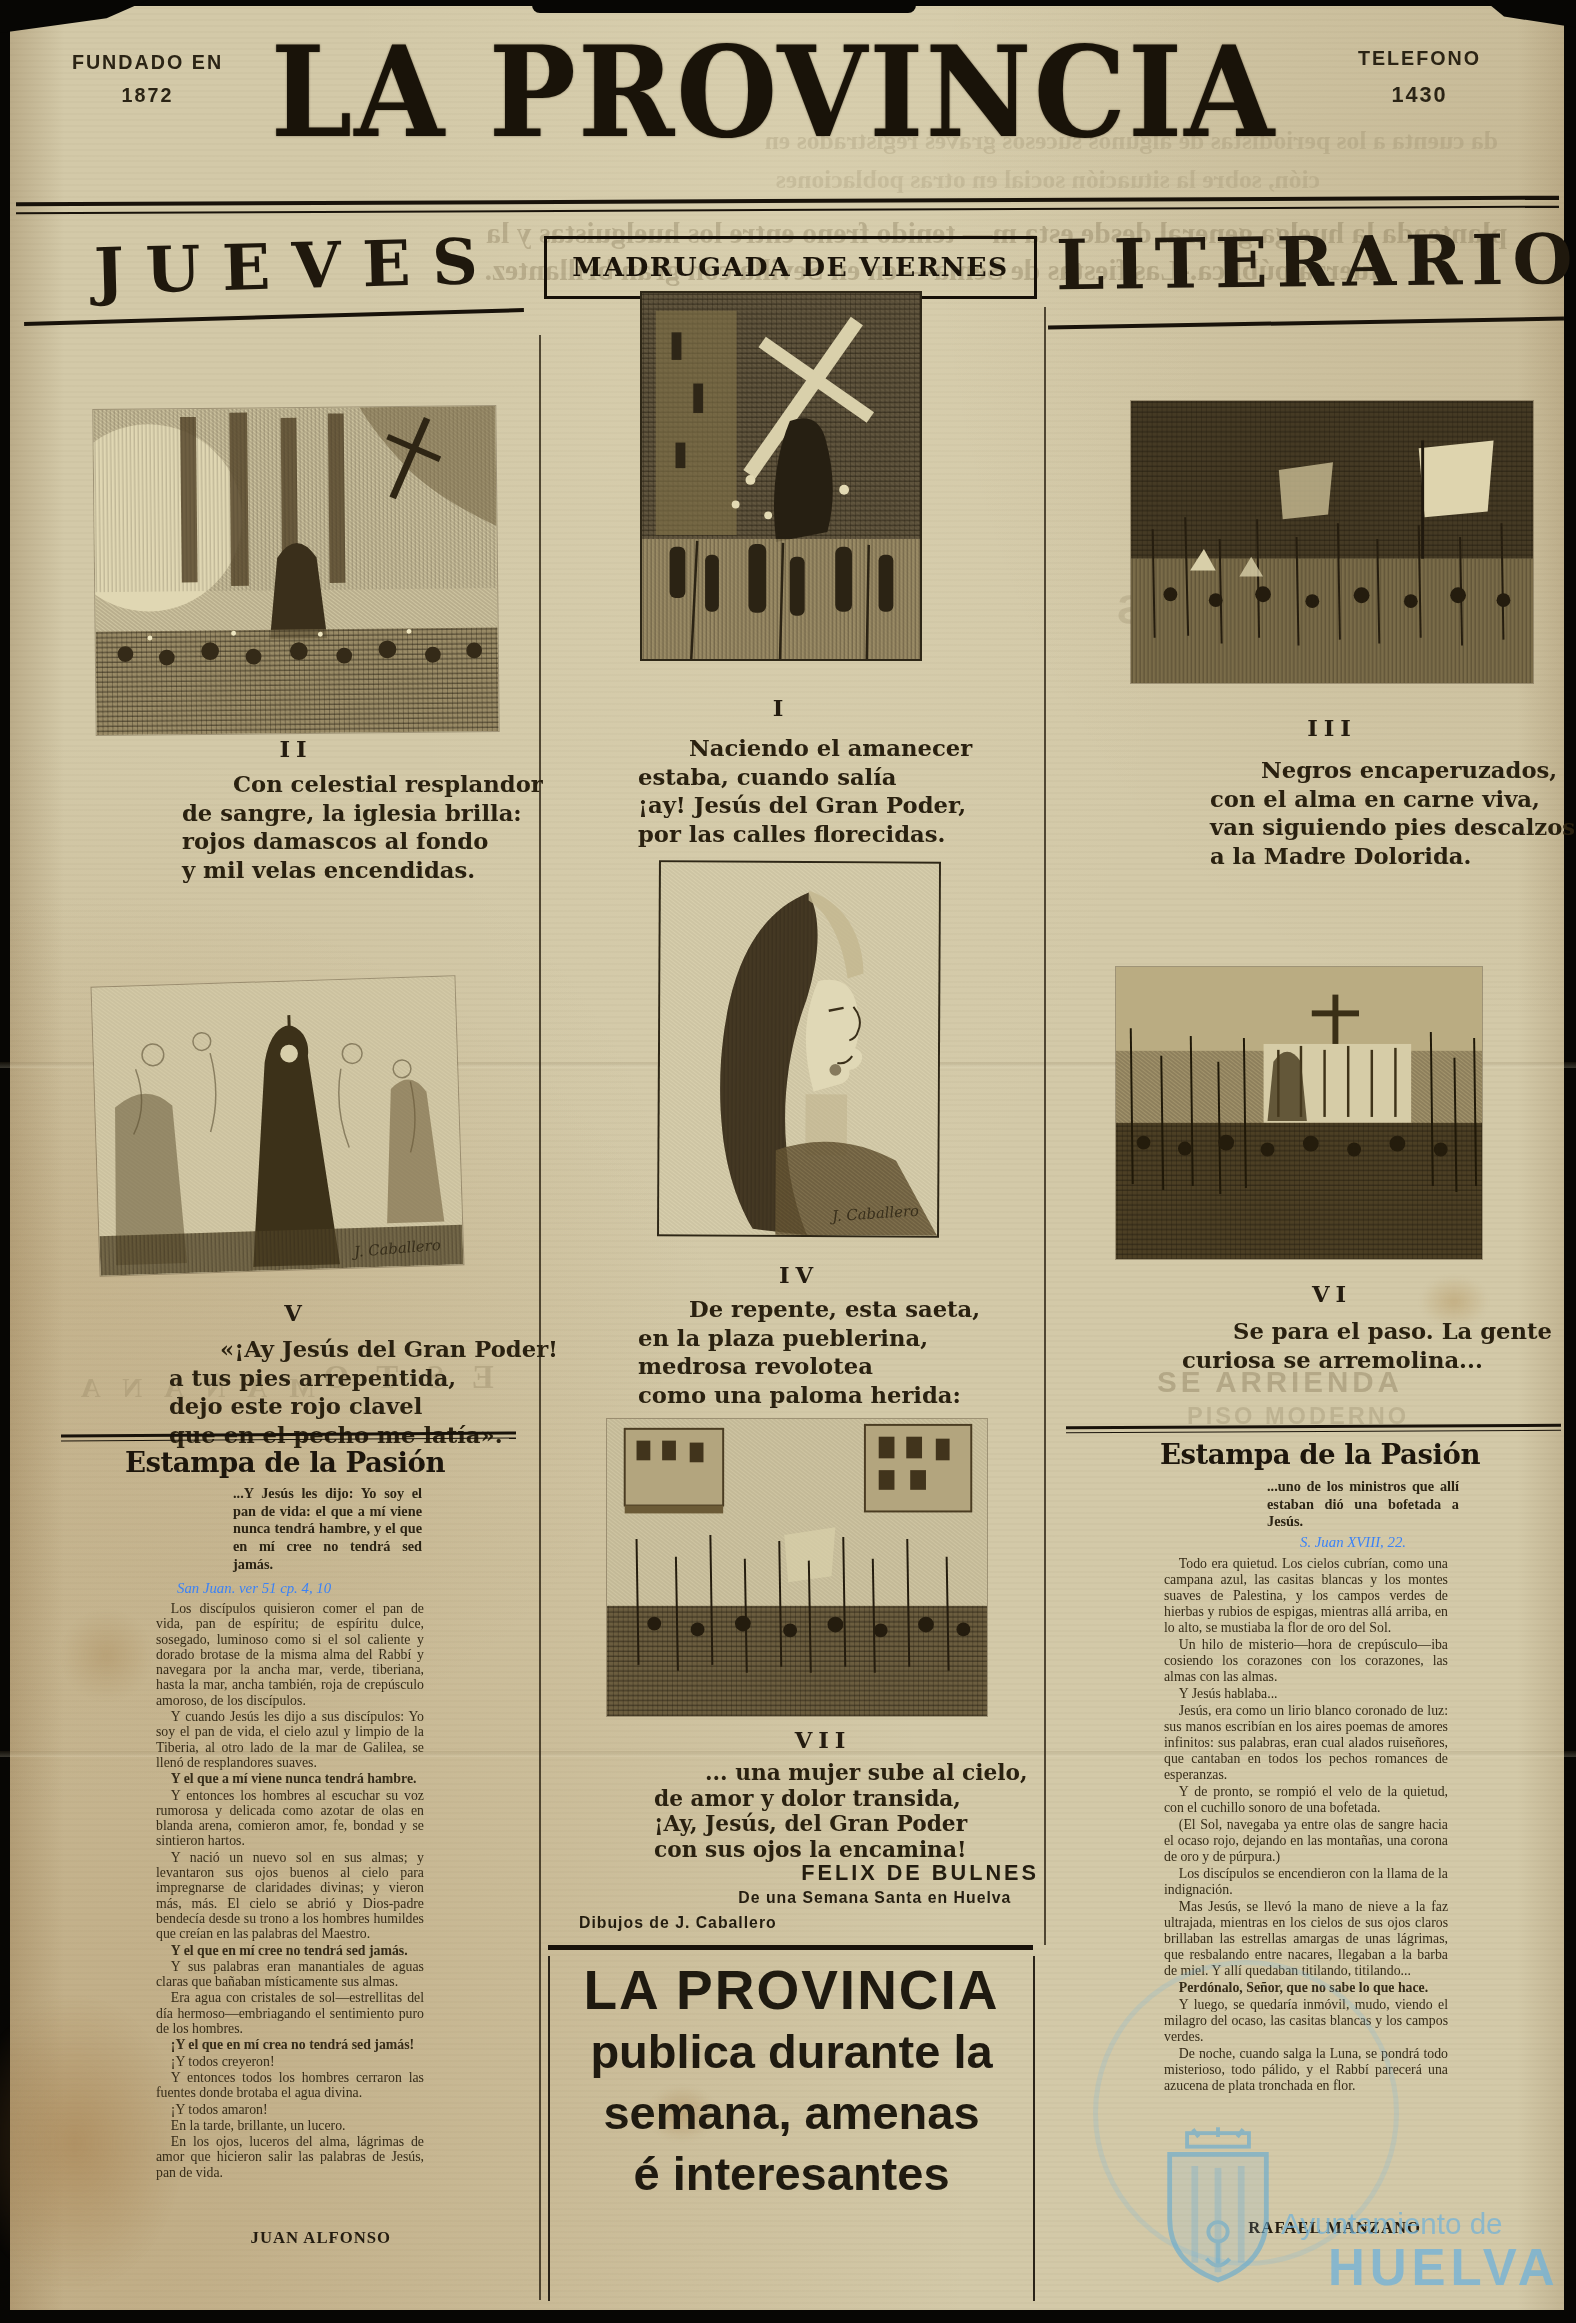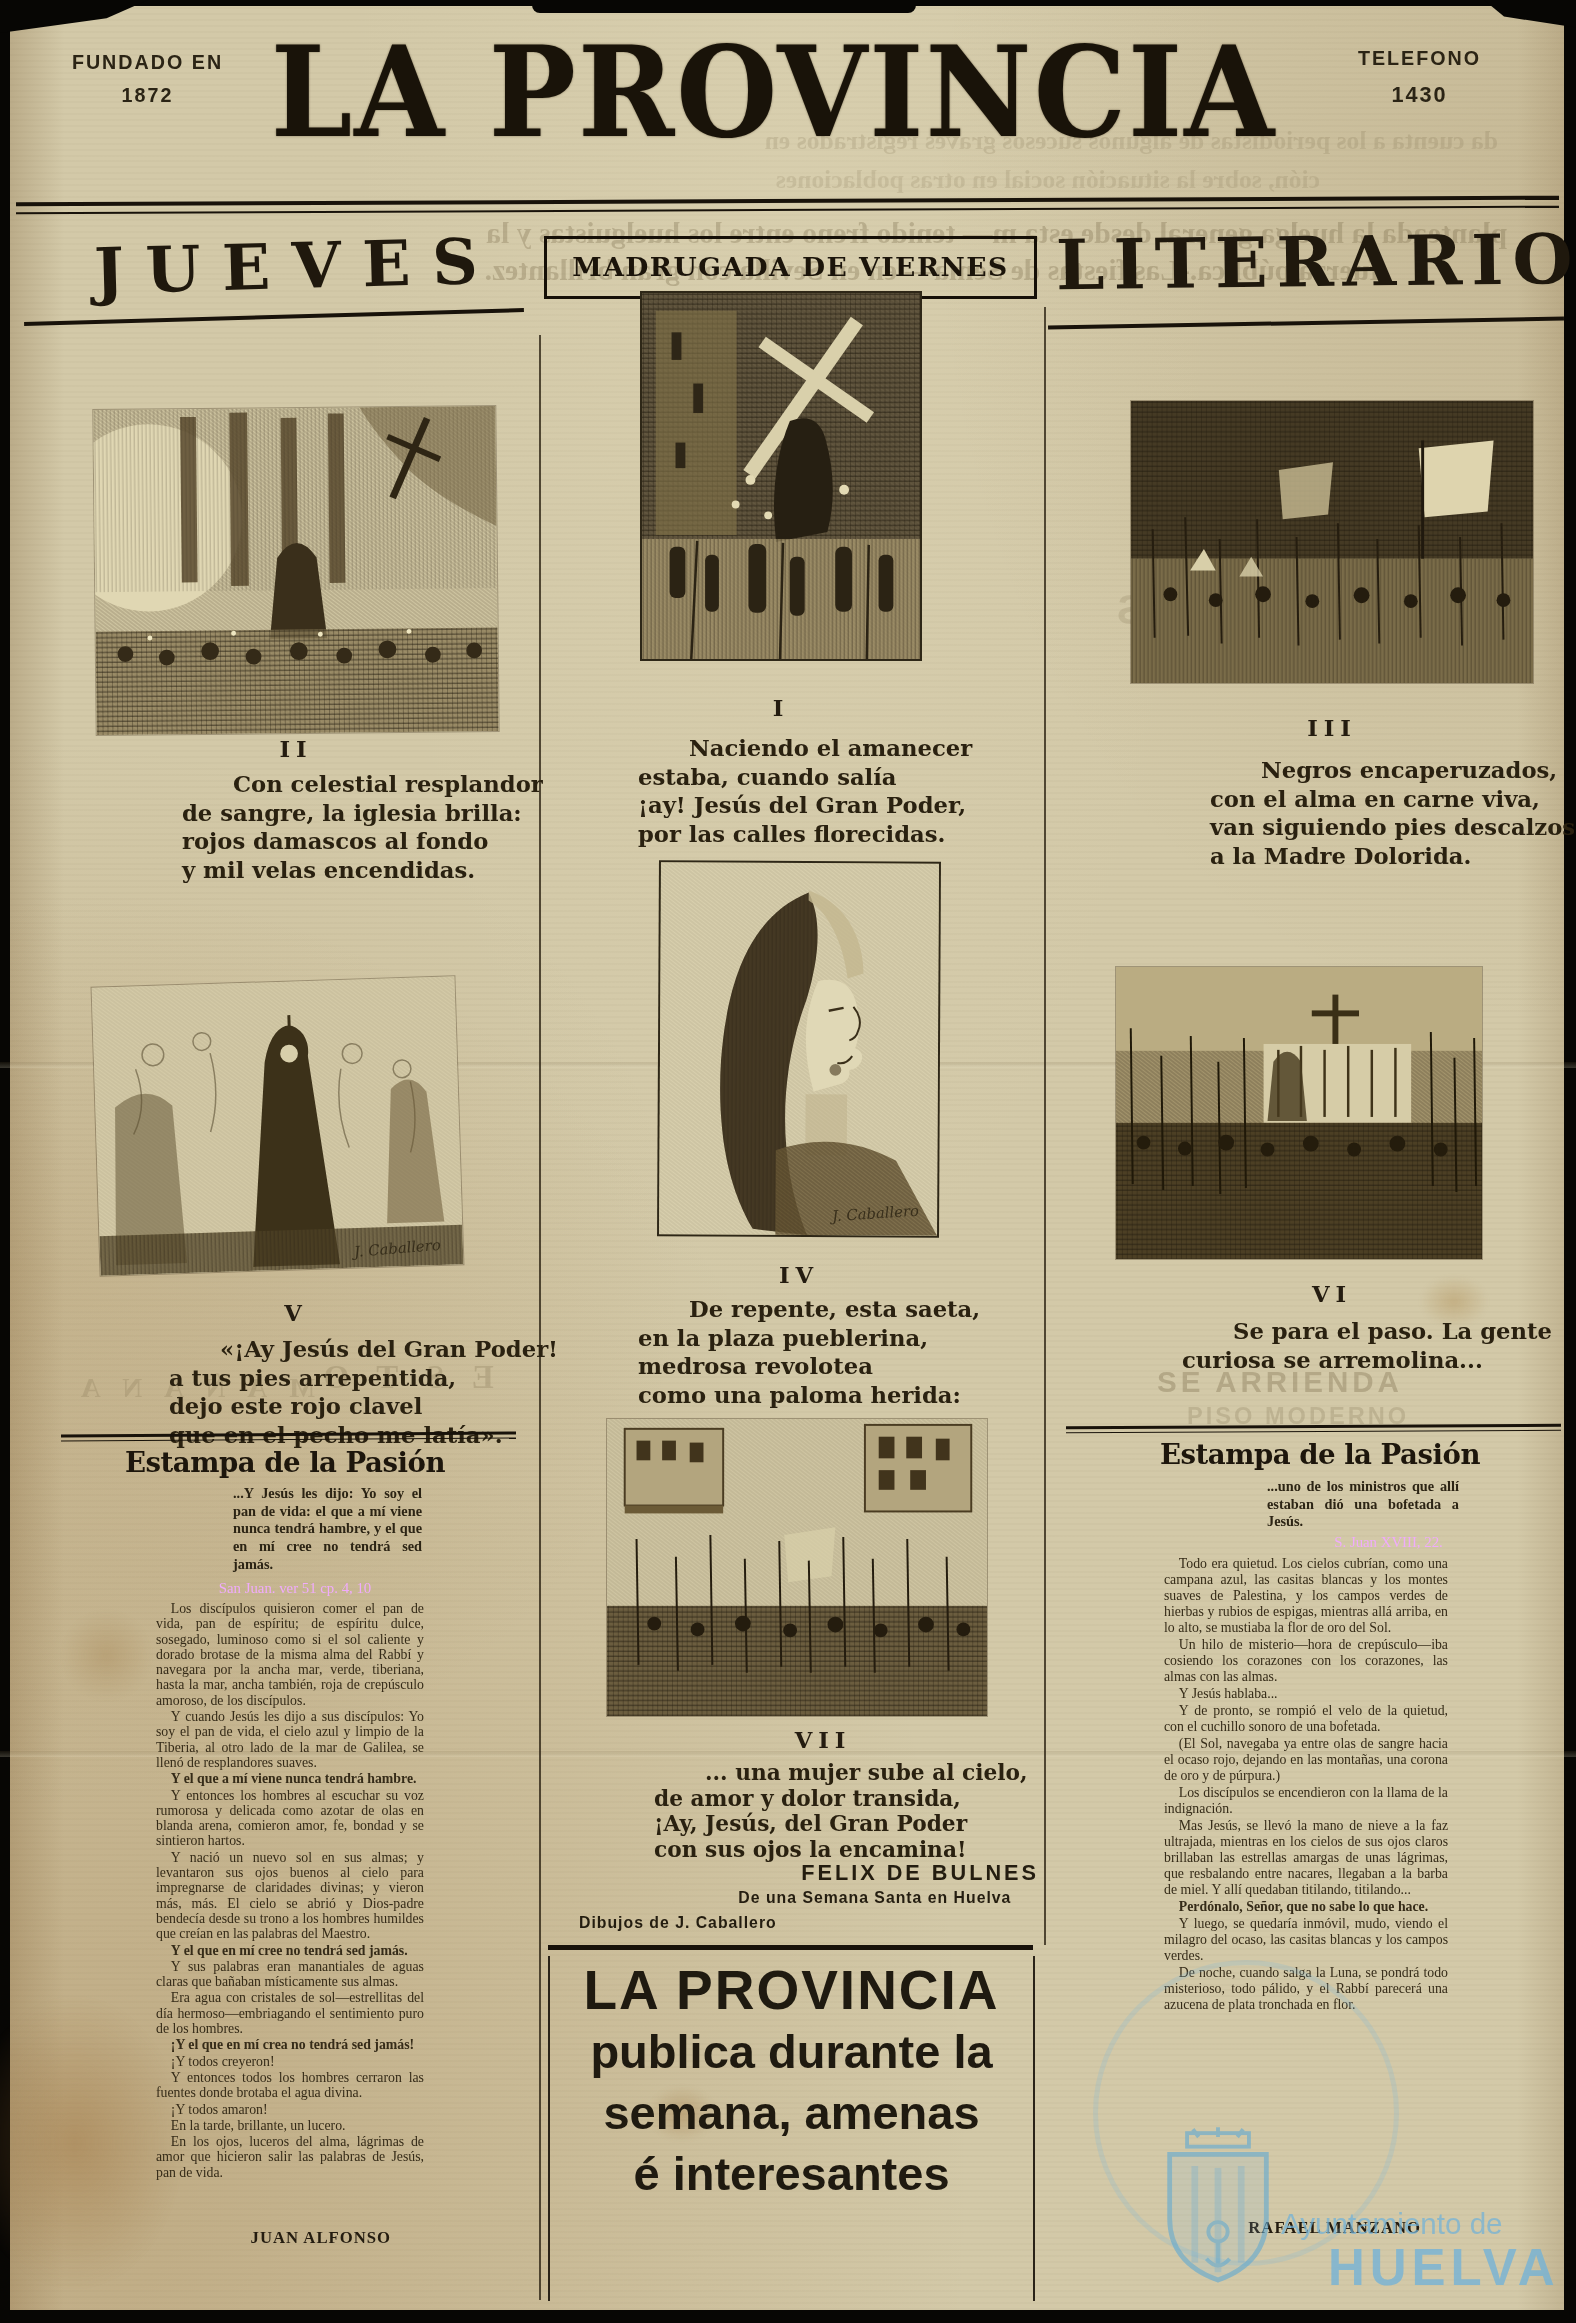--- a/index.html
+++ b/index.html
@@ -39,21 +39,21 @@
   .numeral{position:absolute;font-family:"DejaVu Serif",serif;font-weight:bold;font-size:22.7px;
     letter-spacing:5.9px;color:#241c10;text-align:center;}
   .stanza{position:absolute;font-family:"DejaVu Serif",serif;font-weight:bold;font-size:22.7px;
     line-height:28.6px;color:#2a2110;white-space:nowrap;}
   .stanza .ln:first-child{margin-left:51px;}
   .stanza.tight{line-height:25.6px;font-size:21.7px;}
   .art-head{position:absolute;font-family:"DejaVu Serif",serif;font-weight:bold;font-size:27.6px;
     color:#1d160c;text-align:center;letter-spacing:-0.5px;white-space:nowrap;}
   .epi{position:absolute;font-family:"Liberation Serif",serif;font-weight:bold;font-size:14.3px;
     line-height:17.7px;text-align:justify;color:#2c2414;}
-  .src{position:absolute;font-family:"Liberation Serif",serif;font-size:14.8px;color:#f0abfc;text-align:center;}
+  .src{position:absolute;font-family:"Liberation Serif",serif;font-size:14.8px;color:#3b82f6;font-style:italic;}
   .body-col{position:absolute;font-family:"Liberation Serif",serif;font-size:13.8px;
     line-height:15.3px;text-align:justify;color:#352b18;}
   .body-col p{margin:0 0 1px;text-indent:14.8px;}
   .body-col p.b{font-weight:bold;}
   .sig{position:absolute;font-family:"Liberation Serif",serif;font-weight:bold;font-size:16.7px;
     letter-spacing:1px;color:#241c10;text-align:right;}
   .credit{position:absolute;font-family:"Liberation Sans",sans-serif;font-weight:bold;color:#241d10;}
   .promo-line{font-family:"Liberation Sans",sans-serif;font-weight:bold;color:#1f1a10;
     text-align:center;line-height:61px;font-size:47px;}
   .promo-line.big{font-size:55px;letter-spacing:2px;}
@@ -463,20 +463,21 @@
 
   <div class="rule" style="left:1066px;top:1425px;width:495px;height:3px;transform:rotate(-.3deg);"></div>
   <div class="rule" style="left:1066px;top:1431px;width:495px;height:1px;transform:rotate(-.3deg);"></div>
   <div class="art-head" style="left:1160px;top:1438px;width:315px;">Estampa de la Pasión</div>
   <div class="epi" style="left:1267px;top:1478px;width:192px;">...uno de los ministros que allí estaban dió una bofetada a Jesús.</div>
   <div class="src" style="left:1300px;top:1534px;width:177px;">S. Juan XVIII, 22.</div>
   <div class="body-col" style="left:1164px;top:1556px;width:284px;line-height:16px;">
     <p>Todo era quietud. Los cielos cubrían, como una campana azul, las casitas blancas y los montes suaves de Palestina, y los campos verdes de hierbas y rubios de espigas, mientras allá arriba, en lo alto, se mustiaba la flor de oro del Sol.</p>
     <p>Un hilo de misterio—hora de crepúsculo—iba cosiendo los corazones con los corazones, las almas con las almas.</p>
     <p>Y Jesús hablaba...</p>
+    <p>Jesús, era como un lirio blanco coronado de luz: sus manos escribían en los aires poemas de amores infinitos: sus palabras, eran cual alados ruiseñores, que cantaban en todos los pechos romances de esperanzas.</p>
     <p>Y de pronto, se rompió el velo de la quietud, con el cuchillo sonoro de una bofetada.</p>
     <p>(El Sol, navegaba ya entre olas de sangre hacia el ocaso rojo, dejando en las montañas, una corona de oro y de púrpura.)</p>
     <p>Los discípulos se encendieron con la llama de la indignación.</p>
     <p>Mas Jesús, se llevó la mano de nieve a la faz ultrajada, mientras en los cielos de sus ojos claros brillaban las estrellas amargas de unas lágrimas, que resbalando entre nacares, llegaban a la barba de miel. Y allí quedaban titilando, titilando...</p>
     <p class="b">Perdónalo, Señor, que no sabe lo que hace.</p>
     <p>Y luego, se quedaría inmóvil, mudo, viendo el milagro del ocaso, las casitas blancas y los campos verdes.</p>
     <p>De noche, cuando salga la Luna, se pondrá todo misterioso, todo pálido, y el Rabbí parecerá una azucena de plata tronchada en flor.</p>
   </div>
   <div class="sig" style="left:1224px;top:2218px;width:197px;">RAFAEL MANZANO</div>
 

